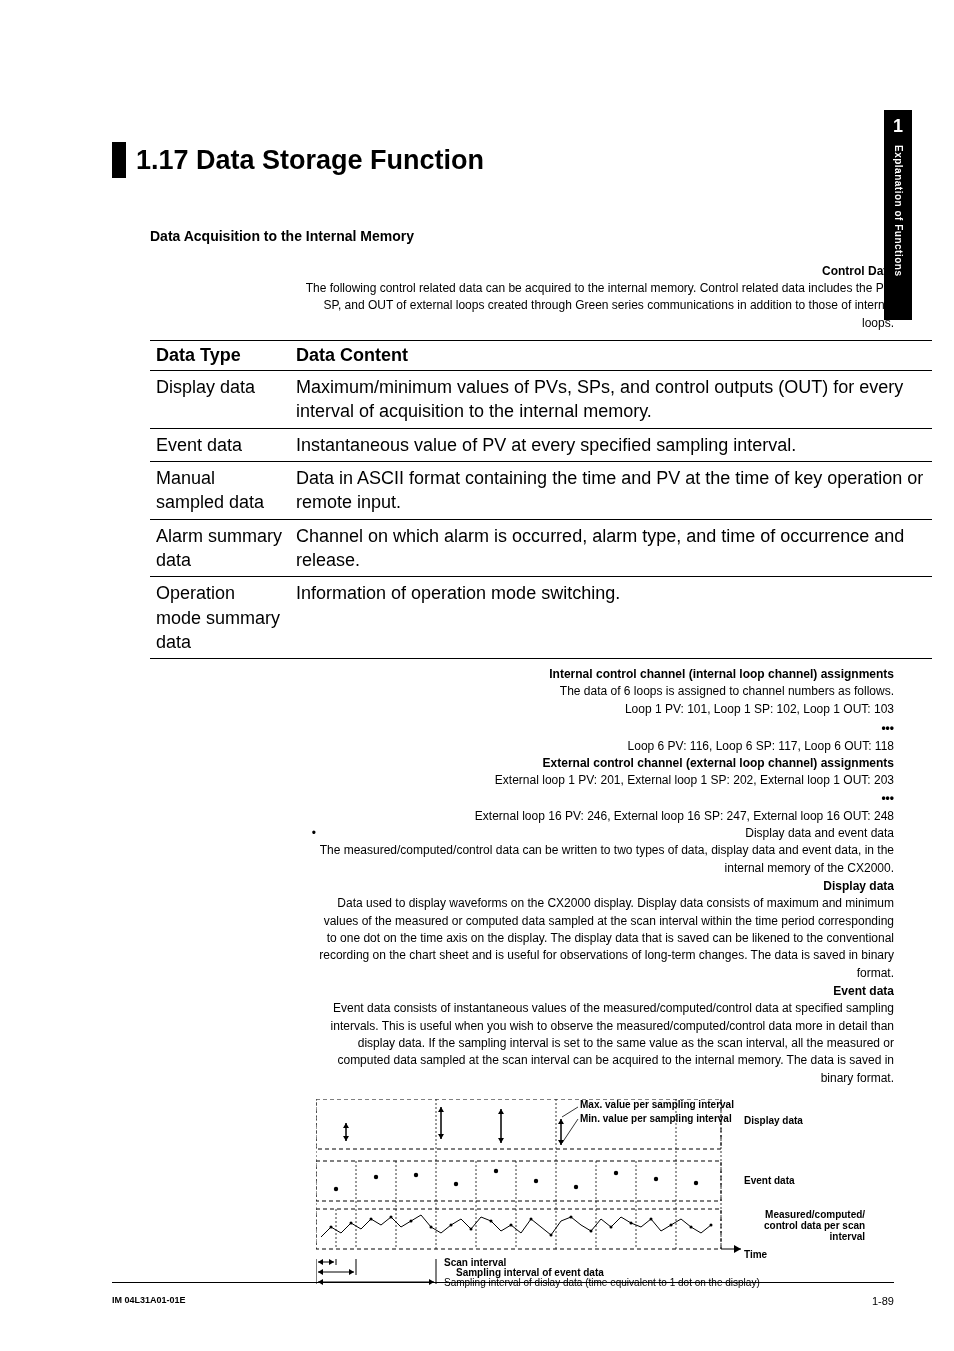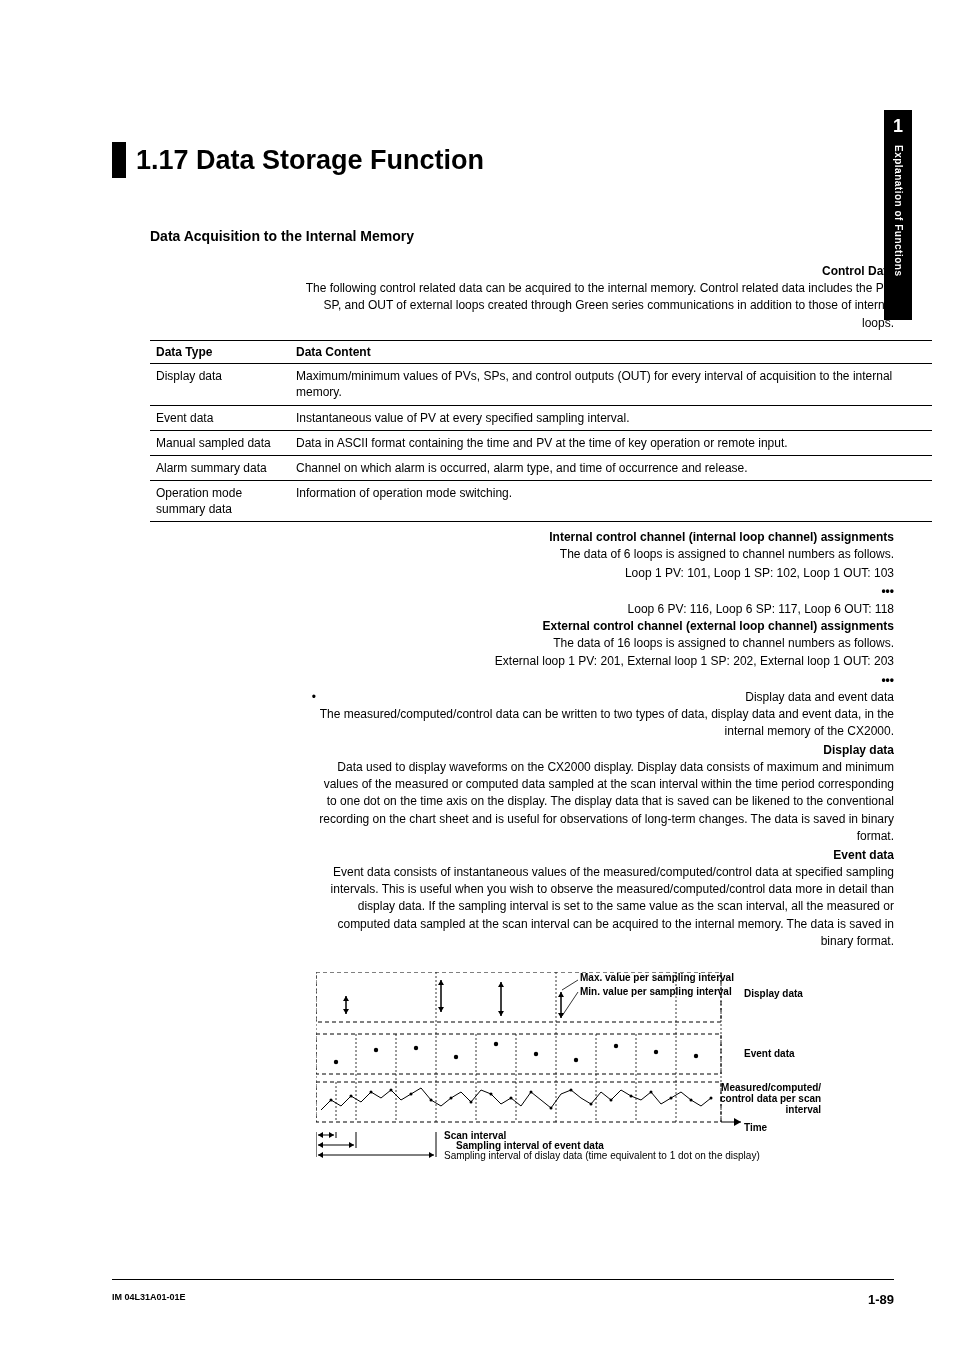--- a/index.html
+++ b/index.html
@@ -70,21 +70,21 @@
     margin-right: 0;
     text-align: right;
   }
   .para-b { font-weight: bold; margin-top: 2px; }
   .para { margin: 2px 0; line-height: 1.35; }
   .desc { line-height: 1.45; }
   table.dt {
     width: 100%;
     border-collapse: collapse;
     margin: 8px 0 8px 38px;
-    font-size: 12px;
+    font-size: 18px;
   }
   table.dt th {
     text-align: left;
     border-top: 1.5px solid #000;
     border-bottom: 1.5px solid #000;
     padding: 4px 6px;
     font-weight: bold;
   }
   table.dt td {
     border-bottom: 1px solid #000;
@@ -96,21 +96,21 @@
     border-bottom: 1.5px solid #000;
   }
   table.dt .c1 { width: 140px; }
   .dots { margin-left: 24px; font-weight: bold; }
   .bullet-row { display: flex; margin-top: 2px; }
   .bullet-dot { width: 14px; flex: 0 0 14px; }
   .bullet-txt { flex: 1; }
   .indent2 { margin-left: 14px; }
   .diagram {
     position: relative;
-    margin-top: 20px;
+    margin-top: 10px;
     height: 190px;
   }
   .diagram svg {
     position: absolute;
     left: 0; top: 0;
   }
   .dlabel {
     position: absolute;
     font-weight: bold;
     font-size: 10px;
@@ -121,21 +121,21 @@
     bottom: 44px;
     left: 112px;
     right: 60px;
     display: flex;
     justify-content: space-between;
     font-size: 9px;
     border-top: 1px solid #000;
     padding-top: 12px;
   }
   .footer .left { font-weight: bold; }
-  .footer .right { font-weight: bold; font-size: 13px; }
+  .footer .right { font-weight: normal; font-size: 11px; }
 </style>
 </head>
 <body>
 
 <div class="page">
 
   <div class="side-tab">
     <div class="num">1</div>
     <div class="vt">Explanation of Functions</div>
   </div>
@@ -184,23 +184,23 @@
   </table>
 
   <div class="content-indent">
     <div class="para-b">Internal control channel (internal loop channel) assignments</div>
     <div class="para">The data of 6 loops is assigned to channel numbers as follows.</div>
     <div class="para">Loop 1 PV: 101, Loop 1 SP: 102, Loop 1 OUT: 103</div>
     <div class="para dots">•••</div>
     <div class="para">Loop 6 PV: 116, Loop 6 SP: 117, Loop 6 OUT: 118</div>
 
     <div class="para-b">External control channel (external loop channel) assignments</div>
-    <div class="para">The data of 16 loops is assigned to channel numbers as follows.</div>
     <div class="para">External loop 1 PV: 201, External loop 1 SP: 202, External loop 1 OUT: 203</div>
     <div class="para dots">•••</div>
+    <div class="para">External loop 16 PV: 246, External loop 16 SP: 247, External loop 16 OUT: 248</div>
 
     <div class="bullet-row">
       <div class="bullet-dot">•</div>
       <div class="bullet-txt">
         <span>Display data and event data</span>
         <div class="para desc">The measured/computed/control data can be written to two types of data, display data and event data, in the internal memory of the CX2000.</div>
         <div class="para-b">Display data</div>
         <div class="para desc">Data used to display waveforms on the CX2000 display.  Display data consists of maximum and minimum values of the measured or computed data sampled at the scan interval within the time period corresponding to one dot on the time axis on the display.  The display data that is saved can be likened to the conventional recording on the chart sheet and is useful for observations of long-term changes.  The data is saved in binary format.</div>
         <div class="para-b">Event data</div>
         <div class="para desc">Event data consists of instantaneous values of the measured/computed/control data at specified sampling intervals.  This is useful when you wish to observe the measured/computed/control data more in detail than display data.  If the sampling interval is set to the same value as the scan interval, all the measured or computed data sampled at the scan interval can be acquired to the internal memory.  The data is saved in binary format.</div>
@@ -313,21 +313,21 @@
 
         <g stroke="#000" stroke-width="0.8">
           <line x1="246" y1="18" x2="262" y2="8"></line>
           <line x1="246" y1="44" x2="262" y2="20"></line>
         </g>
       </svg>
       <div class="dlabel" style="left:264px; top:0px;">Max. value per sampling interval</div>
       <div class="dlabel" style="left:264px; top:14px;">Min. value per sampling interval</div>
       <div class="dlabel" style="left:428px; top:16px;">Display data</div>
       <div class="dlabel" style="left:428px; top:76px;">Event data</div>
-      <div class="dlabel" style="left:404px; top:110px; white-space:pre;">Measured/computed/
+      <div class="dlabel" style="left:448px; top:110px; white-space:pre;">Measured/computed/
 control data per scan
 interval</div>
       <div class="dlabel" style="left:428px; top:150px;">Time</div>
       <div class="dlabel" style="left:128px; top:158px; font-weight:bold;">Scan interval</div>
       <div class="dlabel" style="left:140px; top:168px; font-weight:bold;">Sampling interval of event data</div>
       <div class="dlabel" style="left:128px; top:178px; font-weight:normal;">Sampling interval of dislay data (time equivalent to 1 dot on the display)</div>
     </div>
 
   </div>
 

